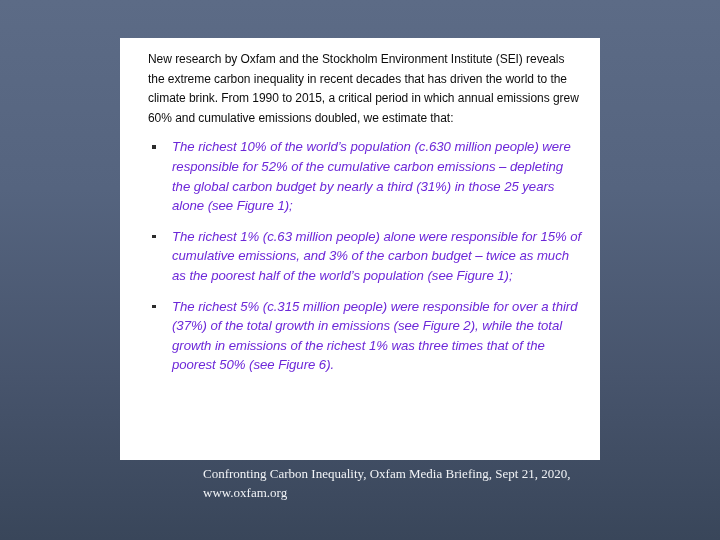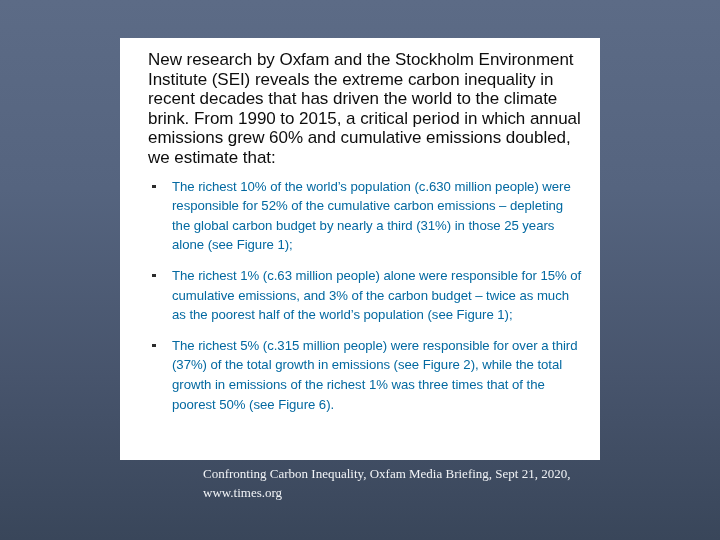--- a/index.html
+++ b/index.html
@@ -23,39 +23,40 @@
     position: absolute;
     left: 120px;
     top: 38px;
     width: 480px;
     height: 422px;
     background: #ffffff;
     box-sizing: border-box;
     padding: 12px 16px 10px 28px;
   }
   .intro {
-    font-size: 17px;
+    font-size: 12px;
     line-height: 19.6px;
     color: #0d0d0d;
     margin: 0 0 9px 0;
     letter-spacing: -0.05px;
   }
   .bullet-list {
     list-style: none;
     margin: 0;
     padding: 0;
   }
   .bullet-item {
     position: relative;
     padding-left: 24px;
     margin-bottom: 11px;
     font-size: 13.2px;
     line-height: 19.6px;
-    color: #0369a1;
+    color: #6d28d9;
     letter-spacing: -0.05px;
+    font-style: italic;
   }
   .bullet-item:last-child {
     margin-bottom: 4px;
   }
   .bullet-marker {
     position: absolute;
     left: 4px;
     top: 8px;
     width: 3.5px;
     height: 3.5px;
@@ -97,16 +98,16 @@
       <li class="bullet-item">
         <span class="bullet-marker"></span>
         <span>The richest 5% (c.315 million people) were responsible for over a third (37%) of the total growth in emissions (see Figure 2), while the total growth in emissions of the richest 1% was three times that of the poorest 50% (see Figure 6).</span>
       </li>
     </ul>
 
   </div>
 
   <div id="caption">
     <span class="caption-line">Confronting Carbon Inequality, Oxfam Media Briefing, Sept 21, 2020,</span>
-    <span class="caption-line">www.times.org</span>
+    <span class="caption-line">www.oxfam.org</span>
   </div>
 
 </div>
 
 </body></html>

